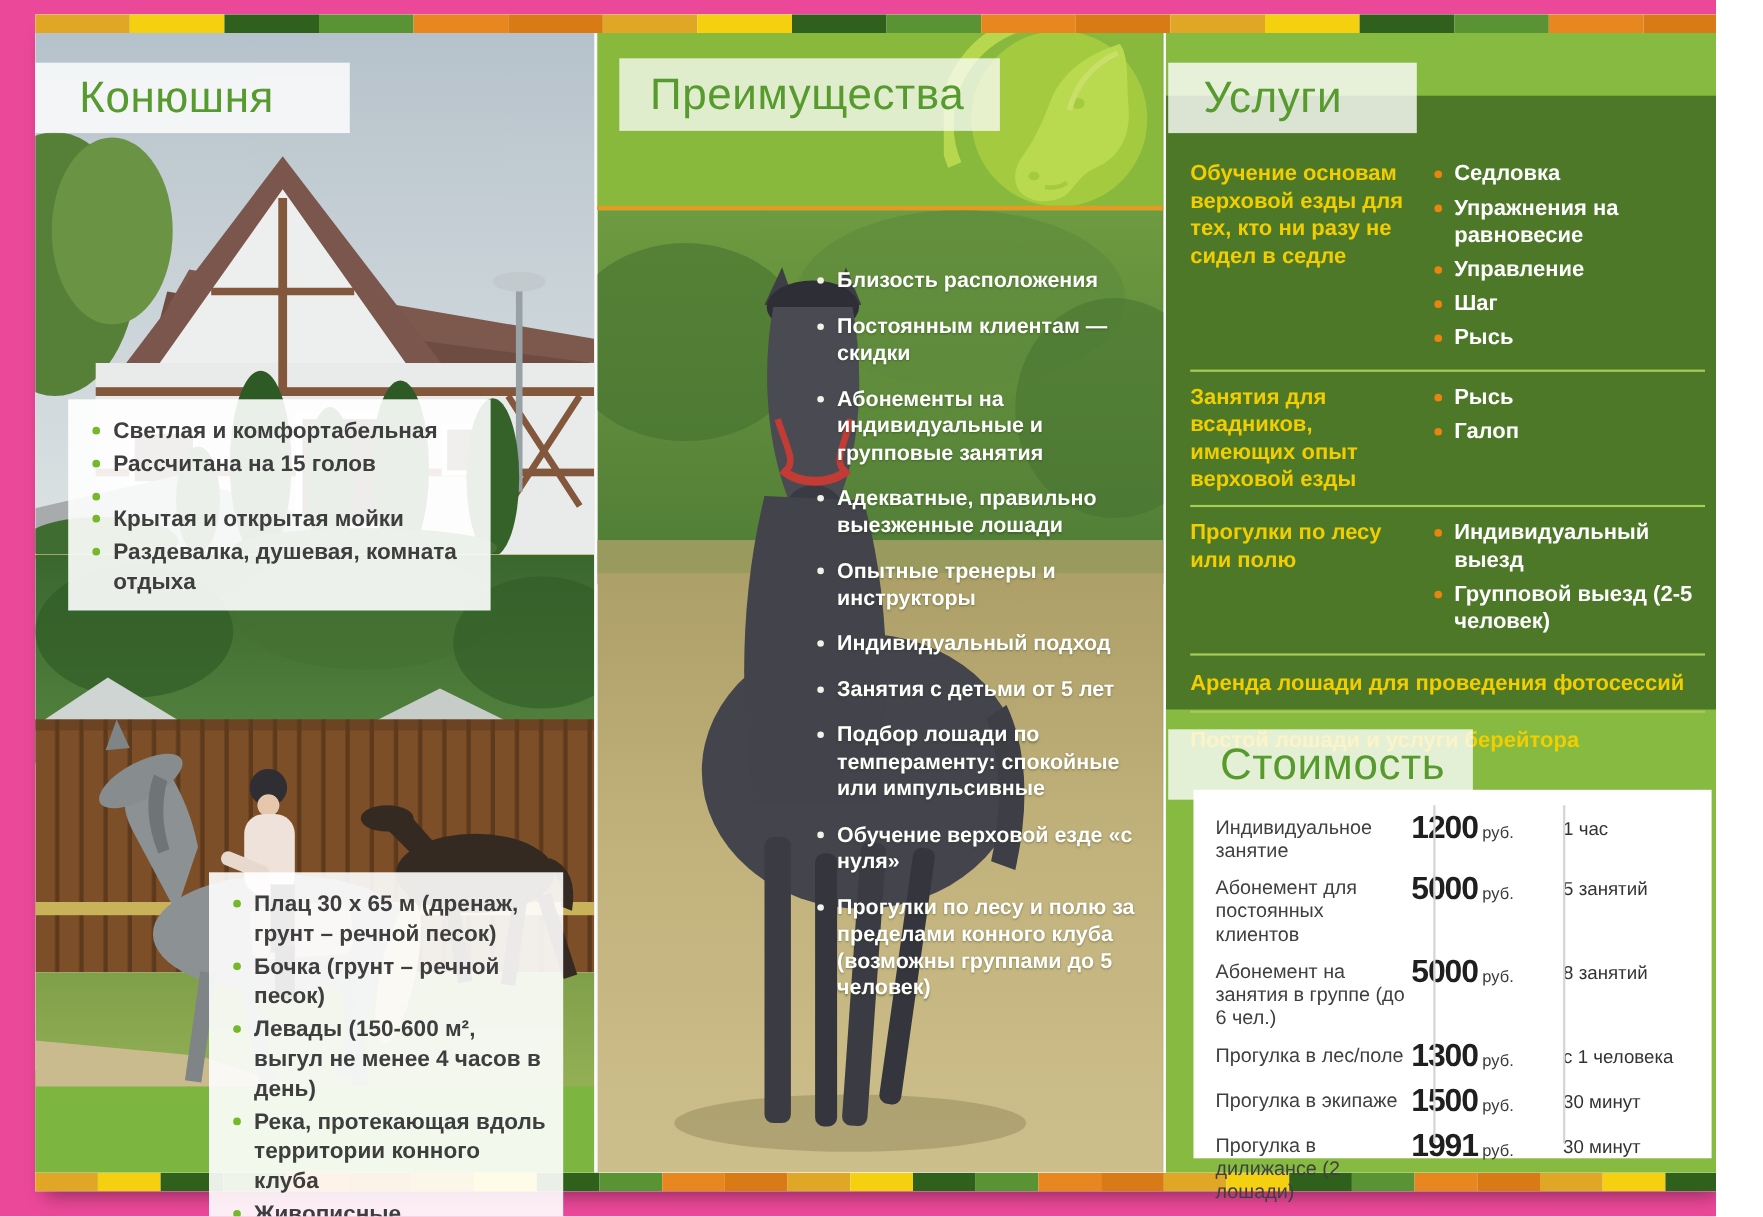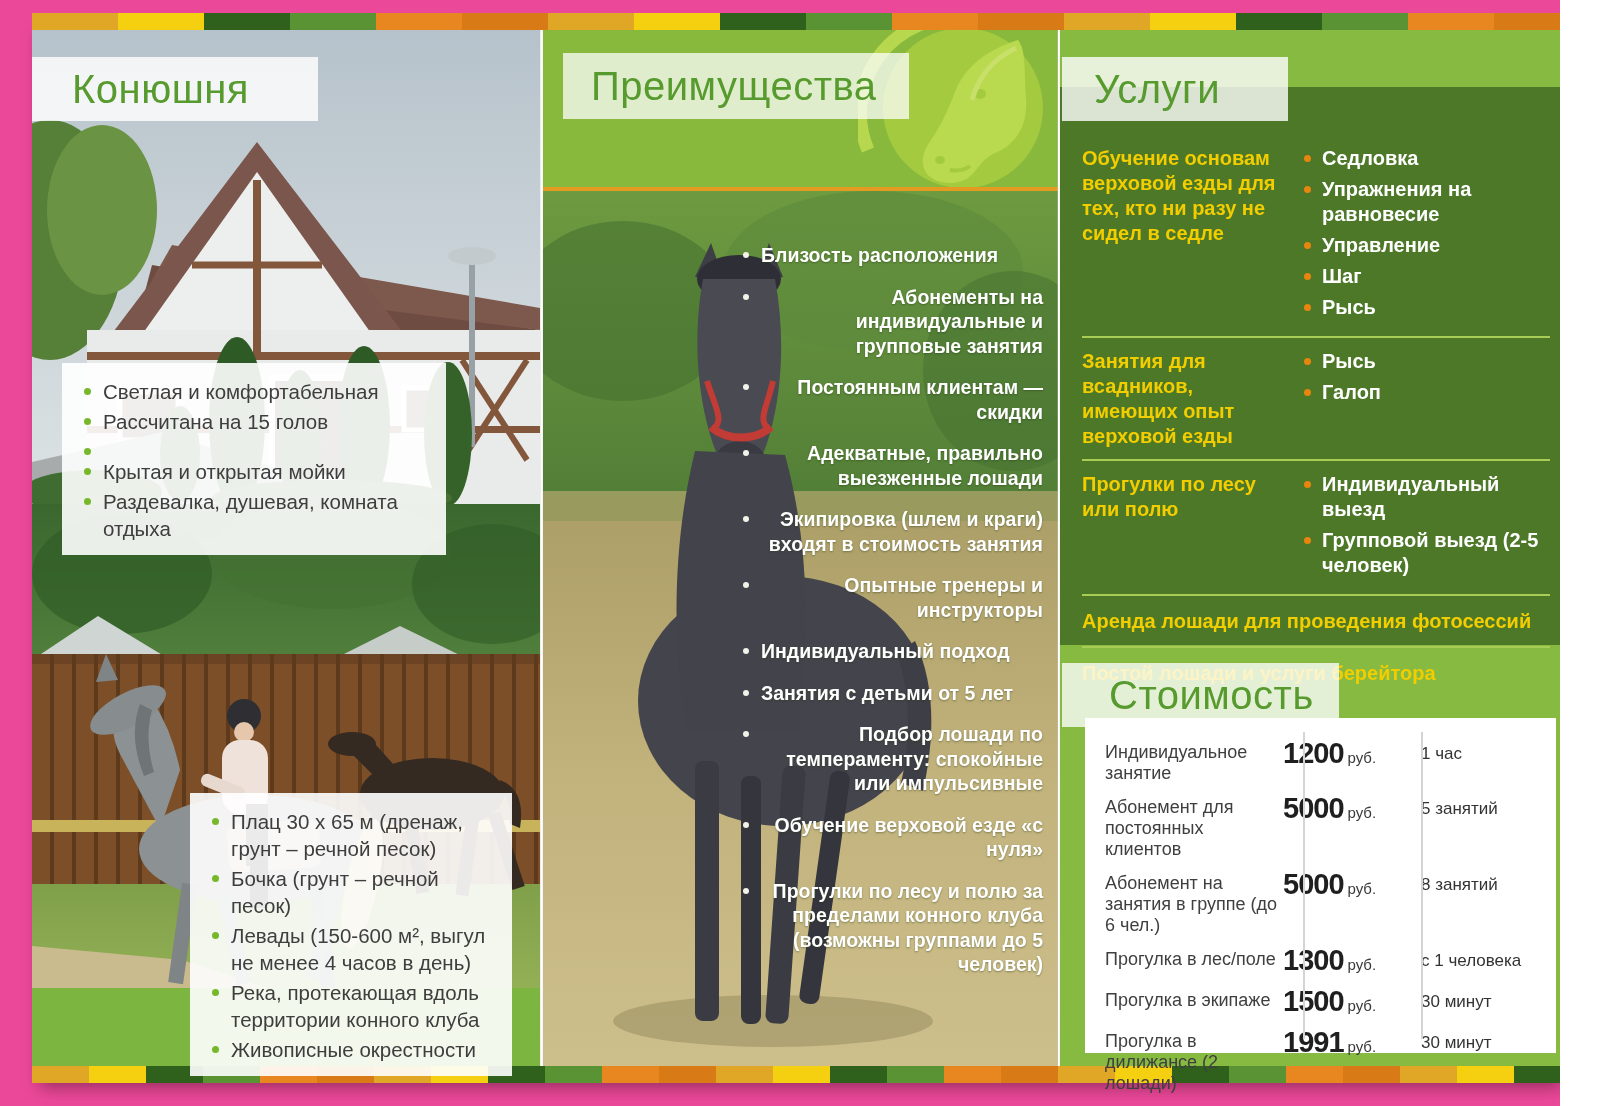--- a/index.html
+++ b/index.html
@@ -22,32 +22,32 @@
   
   .photo1{left:0;top:17px;width:508px;height:474px;overflow:hidden;border-bottom:4px solid #e2a42c;z-index:1;}
   .photo2{left:0;top:491px;width:508px;height:484px;overflow:hidden;z-index:1;}
   .green-foot{left:0;top:960px;width:508px;height:93px;background:#7cb53f;z-index:0;}
   .lp-title{left:0;top:44px;width:246px;height:64px;padding-left:40px;}
   .white-list{background:rgba(255,255,255,.9);z-index:5;padding:12px 16px 10px 16px;box-sizing:border-box;}
   .list1{left:30px;top:350px;width:384px;min-height:139px;}
   .list2{left:158px;top:780px;width:322px;min-height:244px;}
   .dlist .li{display:flex;margin:3px 0;}
   .dlist .b{flex:0 0 auto;width:7px;height:7px;border-radius:50%;background:#76b82a;margin:10px 12px 0 6px;}
-  .dlist .t{font-size:20.5px;line-height:27px;font-weight:400;color:#3e3e3e;}
+  .dlist .t{font-size:20.5px;line-height:27px;font-weight:700;color:#3e3e3e;}
 
   
   .m-band{left:511px;top:17px;width:515px;height:157px;background:#88b93d;border-bottom:4px solid #e39b21;
           overflow:hidden;z-index:2;}
   .m-title{left:531px;top:40px;width:318px;height:66px;padding-left:28px;background:rgba(255,255,255,.74);}
   .photo3{left:511px;top:178px;width:515px;height:875px;overflow:hidden;z-index:1;}
   .adv{left:711px;top:230px;width:300px;z-index:5;}
   .adv .li{display:flex;margin-bottom:17px;}
   .adv .b{flex:0 0 auto;width:6px;height:6px;border-radius:50%;background:#f2f2e8;margin:9px 12px 0 0;}
   .adv .t{font-size:19.5px;line-height:24.5px;font-weight:700;color:#fff;
-          text-shadow:0 1px 2px rgba(40,60,20,.45);text-align:right;}
+          text-shadow:0 1px 2px rgba(40,60,20,.45);}
 
   
   .r-bg{left:1028px;top:17px;width:510px;height:1036px;background:#86ba40;z-index:0;}
   .r-dark{left:1028px;top:74px;width:507px;height:558px;background:#4c7827;z-index:1;}
   .r-title{left:1030px;top:44px;width:194px;height:64px;padding-left:32px;background:rgba(255,255,255,.8);}
   .services{left:1050px;top:122px;width:468px;z-index:4;}
   .srow{display:flex;padding:11px 0 10px 0;border-bottom:2px solid #a9cc56;}
   .srow:last-child{border-bottom:none;}
   .srow .lab{flex:0 0 212px;color:#f2cd00;font-weight:700;font-size:20px;line-height:25px;padding-right:8px;}
   .srow .lab.full{flex:1 1 auto;padding:2px 0;}
@@ -343,33 +343,29 @@
     </svg>
   </div>
 
   <div class="abs adv" id="advantages">
         <div class="li">
           <span class="b"></span>
           <span class="t">Близость расположения</span>
         </div>
         <div class="li">
           <span class="b"></span>
+          <span class="t">Постоянным клиентам — скидки</span>
+        </div>
+        <div class="li">
+          <span class="b"></span>
           <span class="t">Абонементы на индивидуальные и групповые занятия</span>
         </div>
         <div class="li">
           <span class="b"></span>
-          <span class="t">Постоянным клиентам — скидки</span>
-        </div>
-        <div class="li">
-          <span class="b"></span>
           <span class="t">Адекватные, правильно выезженные лошади</span>
-        </div>
-        <div class="li">
-          <span class="b"></span>
-          <span class="t">Экипировка (шлем и краги) входят в стоимость занятия</span>
         </div>
         <div class="li">
           <span class="b"></span>
           <span class="t">Опытные тренеры и инструкторы</span>
         </div>
         <div class="li">
           <span class="b"></span>
           <span class="t">Индивидуальный подход</span>
         </div>
         <div class="li">

